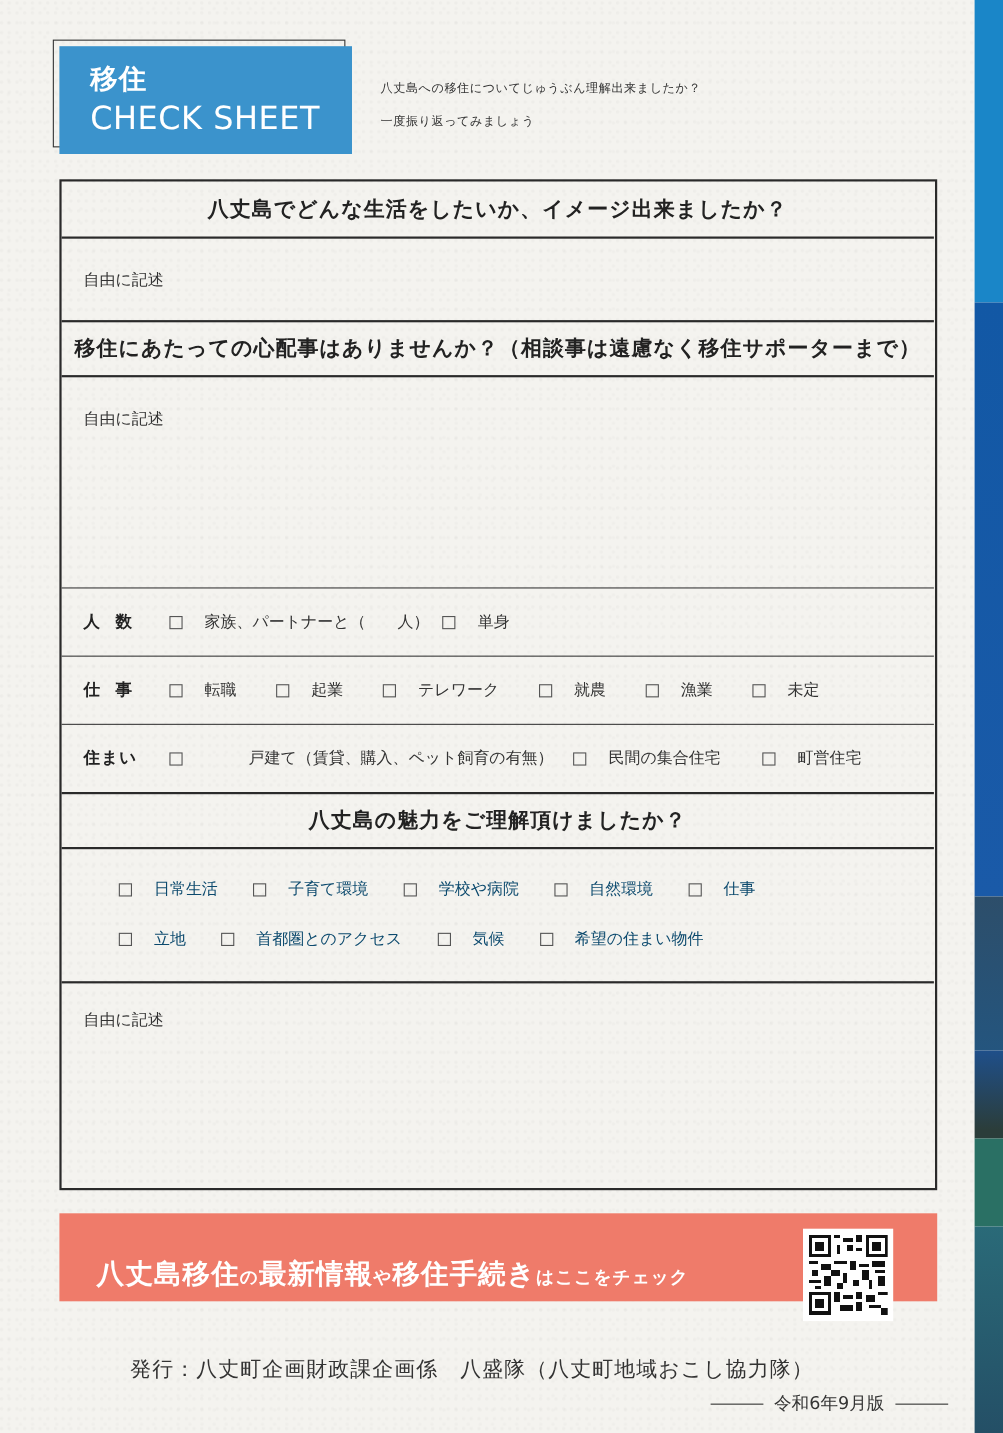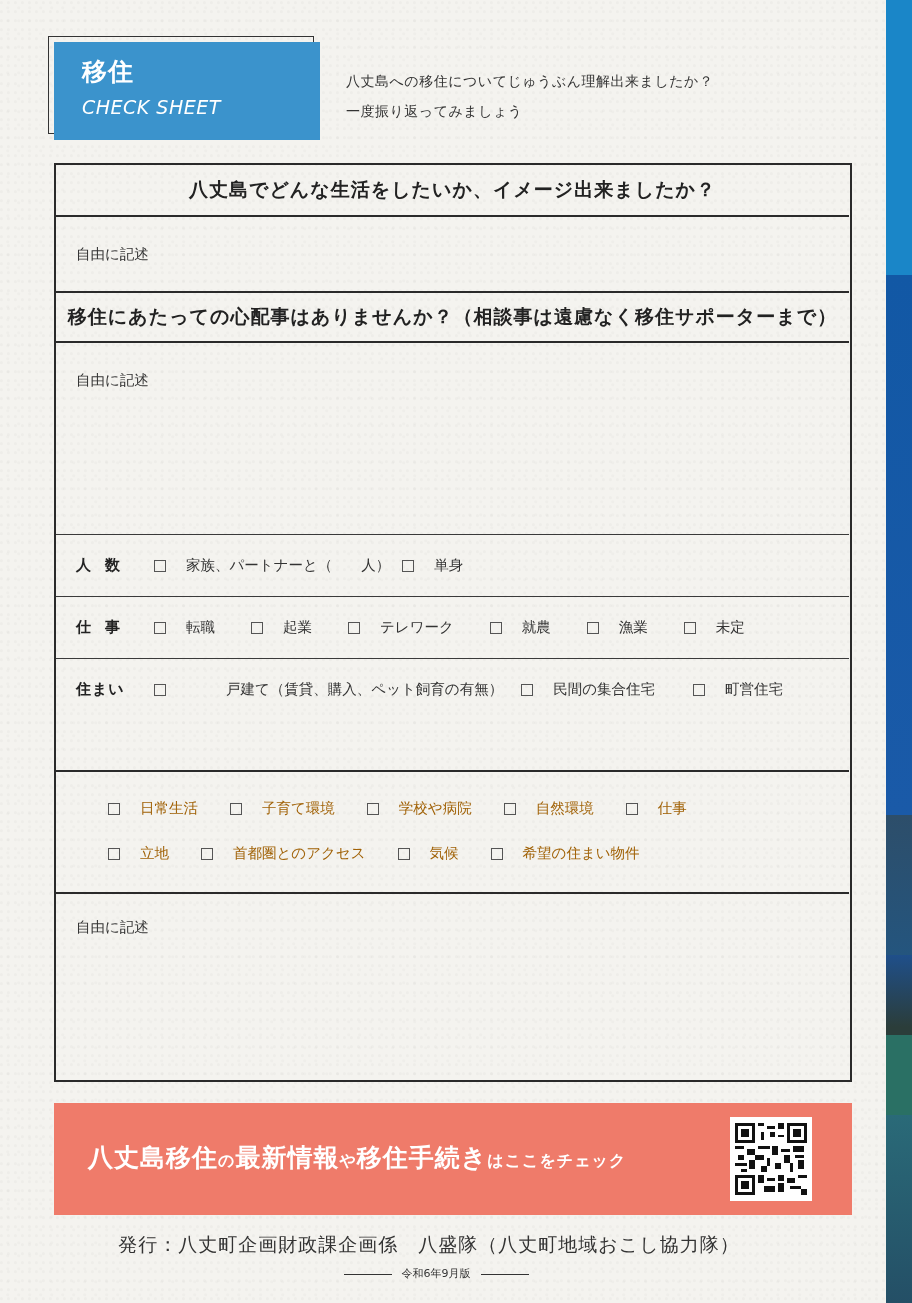--- a/index.html
+++ b/index.html
@@ -20,48 +20,48 @@
   .side-strip { position: absolute; left: 886px; top: 0; width: 26px; height: 1303px; }
   .side-strip .seg { position: absolute; left: 0; width: 26px; }
 
   .title-wrap { position: absolute; left: 48px; top: 36px; width: 308px; height: 104px; }
   .title-frame { position: absolute; left: 0; top: 0; width: 266px; height: 98px; border: 1.5px solid #333; }
   .title-box {
     position: absolute; left: 6px; top: 6px; width: 266px; height: 98px;
     background: #3b93cc; color: #fff; padding: 14px 0 0 28px;
   }
   .title-line1 { font-size: 25px; font-weight: bold; line-height: 32px; letter-spacing: 1px; }
-  .title-line2 { font-size: 19px; line-height: 38px; letter-spacing: 0.5px; font-style: italic; }
-  .intro { position: absolute; left: 346px; top: 66px; font-size: 14px; color: #333; line-height: 30px; letter-spacing: 0.5px; }
+  .title-line2 { font-size: 29px; line-height: 38px; letter-spacing: 0.5px; }
+  .intro { position: absolute; left: 346px; top: 66px; font-size: 11px; color: #333; line-height: 30px; letter-spacing: 0.5px; }
 
   .sheet { position: absolute; left: 54px; top: 163px; width: 798px; height: 919px; border: 2.5px solid #2a2a2a; }
   .row { position: absolute; left: 0; width: 793px; }
   .heading-row { display: flex; align-items: center; justify-content: center; font-size: 19px; font-weight: bold; color: #222; letter-spacing: 1px; }
   .line-thick { border-top: 2.5px solid #2a2a2a; }
   .line-thin { border-top: 1.5px solid #3a3a3a; }
   .free-label { position: absolute; left: 20px; font-size: 14.5px; color: #333; font-family: Liberation Serif, serif; }
 
   .cond-row { display: flex; align-items: center; font-size: 14.5px; color: #333; }
   .cond-label { width: 98px; padding-left: 20px; font-weight: bold; letter-spacing: 14px; font-size: 15px; color: #222; }
   .cond-label.tight { letter-spacing: 1px; }
   .opt { display: inline-flex; align-items: center; margin-right: 26px; white-space: nowrap; }
   .cb { display: inline-block; width: 12px; height: 12px; border: 1.3px solid #555; margin-right: 20px; background: transparent; }
 
-  .appeal-line { position: absolute; left: 52px; display: flex; align-items: flex-end; font-size: 14.5px; color: #a16207; }
+  .appeal-line { position: absolute; left: 52px; display: flex; align-items: flex-end; font-size: 14.5px; color: #0c4a6e; }
   .appeal-line .opt { margin-right: 32px; }
 
-  .banner { position: absolute; left: 54px; top: 1103px; width: 798px; height: 112px; background: #ef7b6a; }
+  .banner { position: absolute; left: 54px; top: 1103px; width: 798px; height: 80px; background: #ef7b6a; }
   .banner-text { position: absolute; left: 34px; top: 38px; color: #fff; font-weight: bold; white-space: nowrap; }
   .banner-text .big { font-size: 25px; letter-spacing: 1px; }
   .banner-text .small { font-size: 16px; letter-spacing: 1px; }
   .qr { position: absolute; left: 676px; top: 14px; width: 82px; height: 84px; background: #fff; padding: 5px; }
   .qr svg { width: 72px; height: 74px; display: block; }
 
   .publisher { position: absolute; left: 0; top: 1232px; width: 872px; text-align: center; font-size: 19px; color: #333; letter-spacing: 1px; padding-right: 14px; }
-  .edition { position: absolute; left: 0; top: 1266px; width: 912px; text-align: center; font-size: 11px; color: #333; padding-right: 40px; }
+  .edition { position: absolute; left: 0; top: 1266px; width: 912px; text-align: right; font-size: 16px; color: #333; padding-right: 40px; }
   .edition .dash { display: inline-block; width: 48px; border-top: 1.2px solid #333; vertical-align: middle; margin: 0 10px; }
 </style>
 </head>
 <body>
 
 <div class="paper-noise"></div>
 
 <div class="side-strip">
   <div class="seg" style="top:0;height:275px;background:#1a86c8;"></div>
   <div class="seg" style="top:275px;height:540px;background:linear-gradient(#1258a5,#1a5aa8);"></div>
@@ -147,20 +147,21 @@
     <span class="opt" style="margin-right:38px;">
         <span class="cb"></span>
         <span>民間の集合住宅</span>
       </span>
     <span class="opt">
         <span class="cb"></span>
         <span>町営住宅</span>
       </span>
   </div>
 
+  <div class="row heading-row line-thick" style="top:555px;height:50px;">八丈島の魅力をご理解頂けましたか？</div>
   <div class="row line-thick" style="top:605px;height:122px;">
     <div class="appeal-line" style="top:27px;">
       <span class="opt">
           <span class="cb"></span>
           <span>日常生活</span>
         </span>
       <span class="opt">
           <span class="cb"></span>
           <span>子育て環境</span>
         </span>

